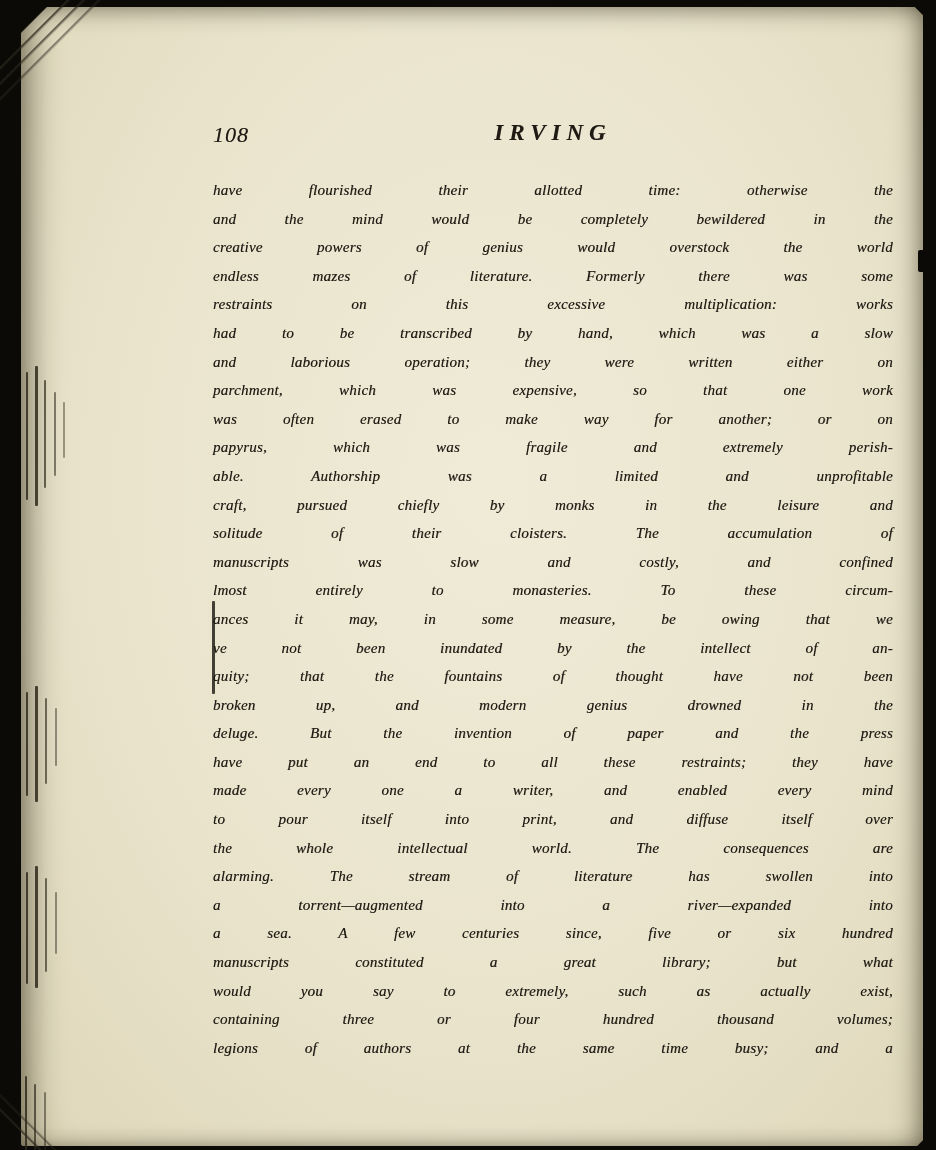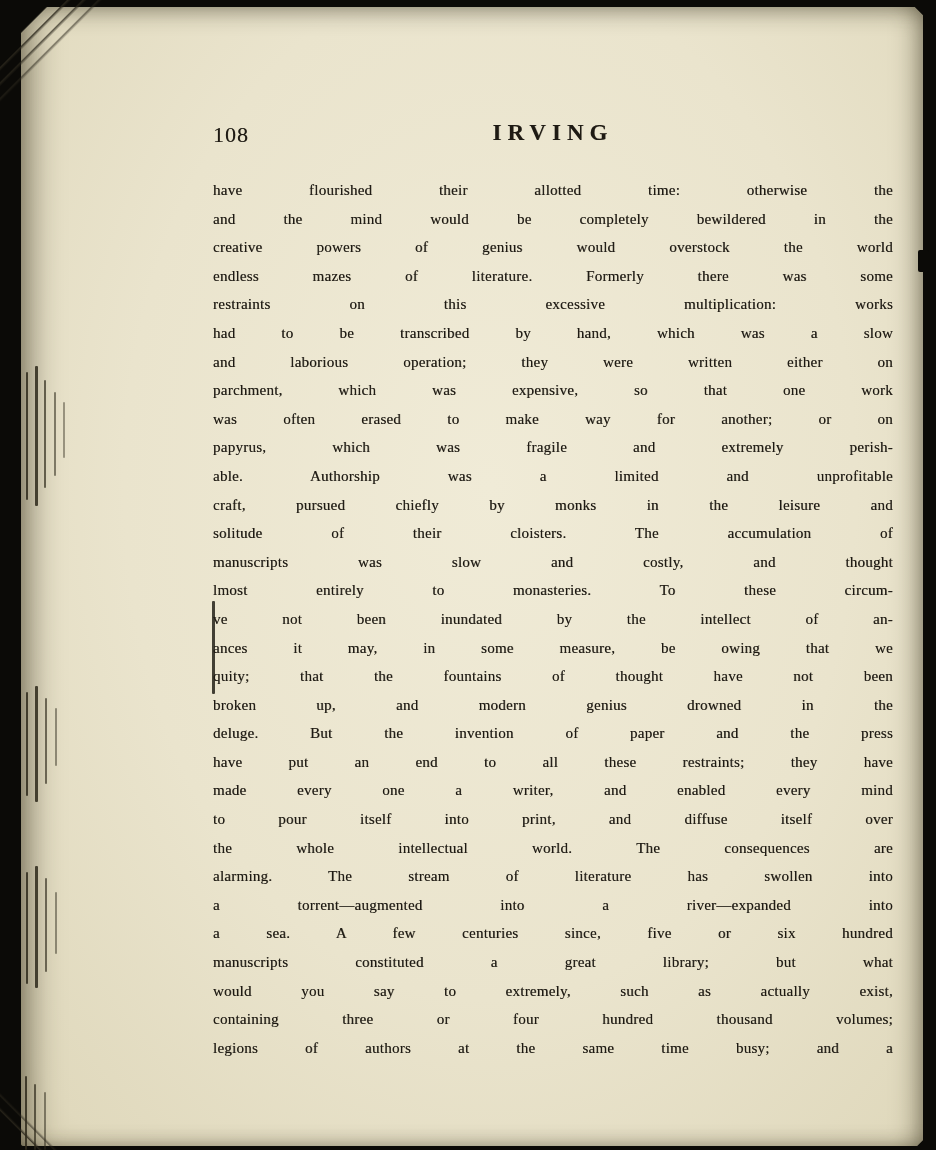--- a/index.html
+++ b/index.html
@@ -7,20 +7,21 @@
     padding: 0;
     background: #0b0a07;
   }
   .scan {
     position: relative;
     width: 936px;
     height: 1150px;
     background: #fde047;
     overflow: hidden;
     font-family: "Liberation Serif", "DejaVu Serif", serif;
+    font-style: italic;
   }
   
   .page {
     position: absolute;
     left: 20px;
     top: 6px;
     width: 904px;
     height: 1141px;
     background: radial-gradient(ellipse at 52% 42%, #f0ebd7 0%, #eae4cd 55%, #e0d9bd 92%, #d8d0b2 100%);
     border-radius: 3px 8px 6px 3px;
@@ -185,24 +186,24 @@
         <div class="text-line">endless mazes of literature. Formerly there was some</div>
         <div class="text-line">restraints on this excessive multiplication: works</div>
         <div class="text-line">had to be transcribed by hand, which was a slow</div>
         <div class="text-line">and laborious operation; they were written either on</div>
         <div class="text-line">parchment, which was expensive, so that one work</div>
         <div class="text-line">was often erased to make way for another; or on</div>
         <div class="text-line">papyrus, which was fragile and extremely perish-</div>
         <div class="text-line">able. Authorship was a limited and unprofitable</div>
         <div class="text-line">craft, pursued chiefly by monks in the leisure and</div>
         <div class="text-line">solitude of their cloisters. The accumulation of</div>
-        <div class="text-line">manuscripts was slow and costly, and thought</div>
+        <div class="text-line">manuscripts was slow and costly, and confined</div>
         <div class="text-line">lmost entirely to monasteries. To these circum-</div>
+        <div class="text-line">ances it may, in some measure, be owing that we</div>
         <div class="text-line">ve not been inundated by the intellect of an-</div>
-        <div class="text-line">ances it may, in some measure, be owing that we</div>
         <div class="text-line">quity; that the fountains of thought have not been</div>
         <div class="text-line">broken up, and modern genius drowned in the</div>
         <div class="text-line">deluge. But the invention of paper and the press</div>
         <div class="text-line">have put an end to all these restraints; they have</div>
         <div class="text-line">made every one a writer, and enabled every mind</div>
         <div class="text-line">to pour itself into print, and diffuse itself over</div>
         <div class="text-line">the whole intellectual world. The consequences are</div>
         <div class="text-line">alarming. The stream of literature has swollen into</div>
         <div class="text-line">a torrent—augmented into a river—expanded into</div>
         <div class="text-line">a sea. A few centuries since, five or six hundred</div>

